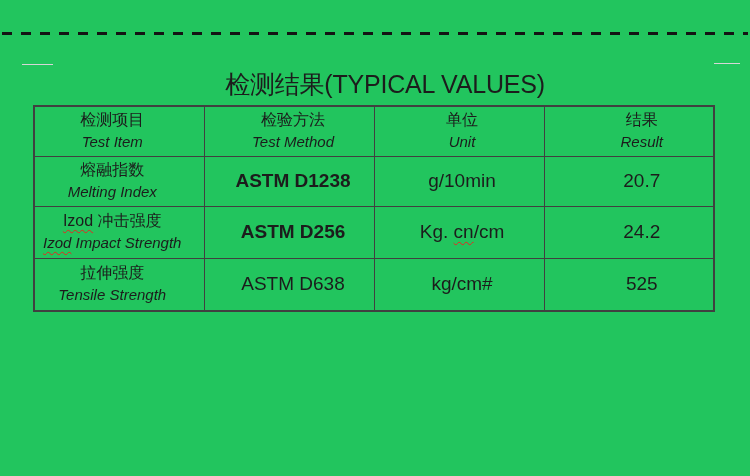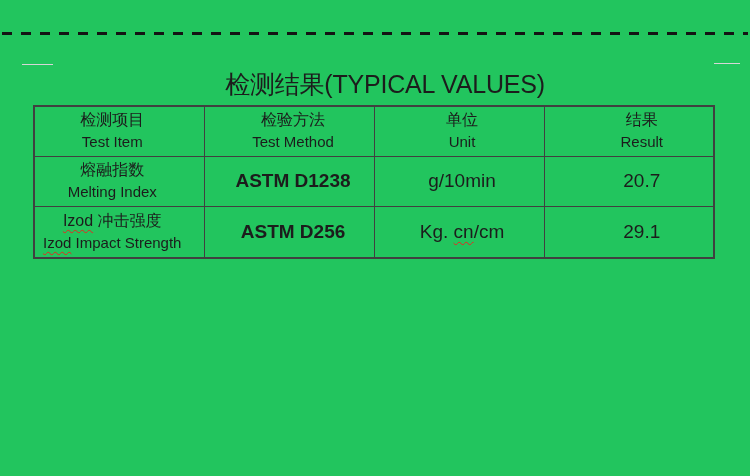--- a/index.html
+++ b/index.html
@@ -36,21 +36,21 @@
     border:1px solid var(--border,#404040);
     padding:0;text-align:center;vertical-align:middle;
     font-weight:400;color:var(--text,#1c1c1c);
   }
   tr.rh-head{height:50px;}
   tr.rh-50{height:50px;}
   tr.rh-52{height:52px;}
   tr.rh-53{height:53px;}
 
   .cn{font-size:16px;line-height:22px;}
-  .en{font-size:15px;line-height:22px;}
+  .en{font-size:15px;line-height:22px;font-style:italic;}
   .val{font-size:19px;}
   .bold{font-weight:700;}
 
   .c1{padding-right:14px;}
   .c2{padding-left:8px;}
   .c3{padding-left:6px;}
   .c4{padding-left:26px;text-align:center;}
 
   .sq-word{
     text-decoration-line:underline;
@@ -108,17 +108,26 @@
         <td class="c3"><span class="val">g/10min</span></td>
         <td class="c4"><span class="val">20.7</span></td>
       </tr>
       <tr class="rh-52">
         <td class="c1">
           <div class="cn"><span class="sq-word">Izod</span> 冲击强度</div>
           <div class="en"><span class="sq-word">Izod</span> Impact Strength</div>
         </td>
         <td class="c2"><span class="val bold">ASTM D256</span></td>
         <td class="c3"><span class="val">Kg. <span class="sq-word">cn</span>/cm</span></td>
-        <td class="c4"><span class="val">29.1</span></td>
+        <td class="c4"><span class="val">24.2</span></td>
+      </tr>
+      <tr class="rh-53">
+        <td class="c1">
+          <div class="cn">拉伸强度</div>
+          <div class="en">Tensile Strength</div>
+        </td>
+        <td class="c2"><span class="val">ASTM D638</span></td>
+        <td class="c3"><span class="val">kg/cm#</span></td>
+        <td class="c4"><span class="val">525</span></td>
       </tr>
     </tbody>
   </table>
 </div>
 
 </body></html>

